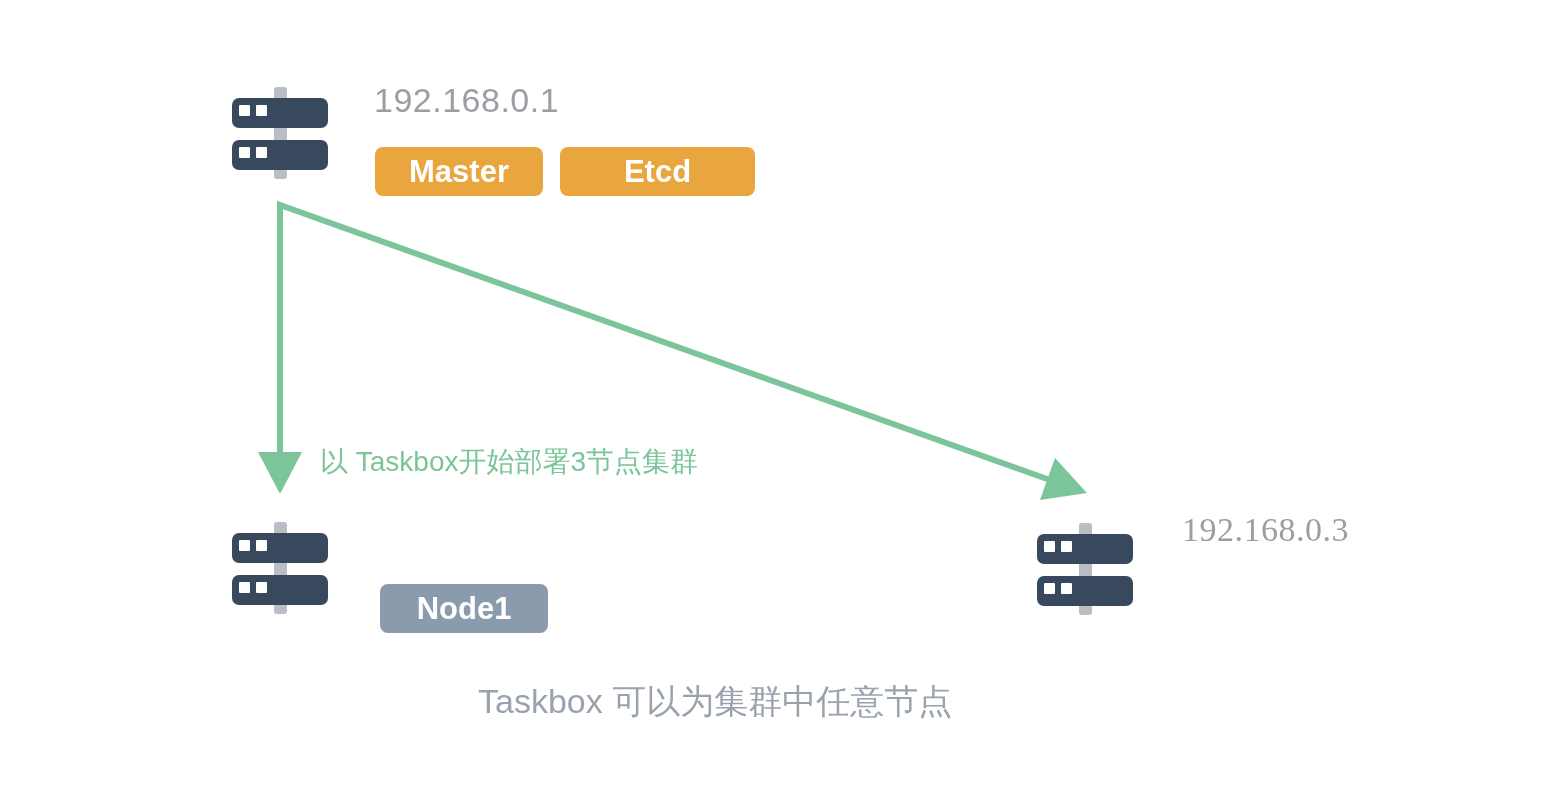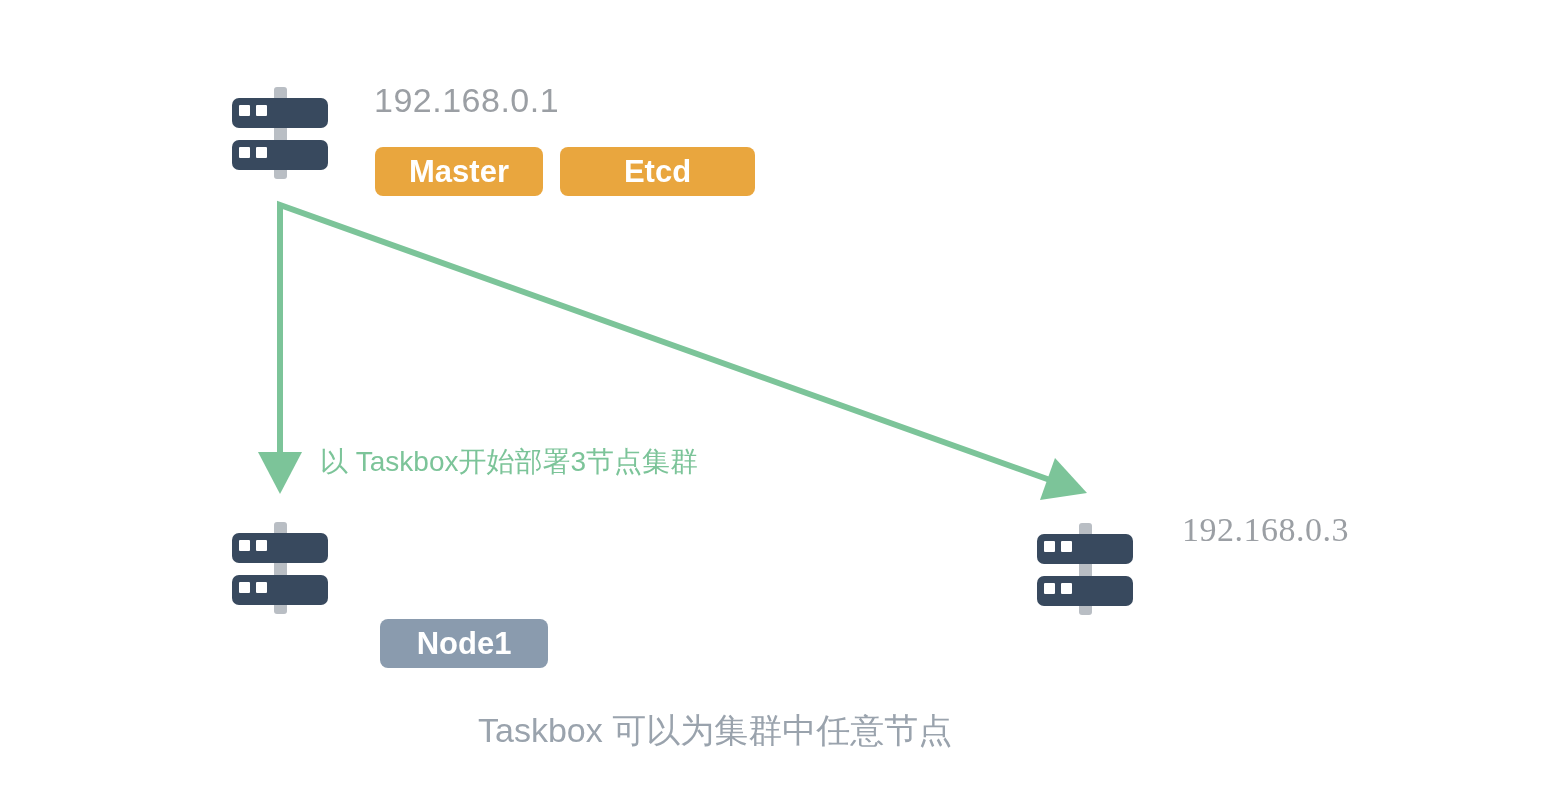--- a/index.html
+++ b/index.html
@@ -71,42 +71,41 @@
     white-space: nowrap;
   }
   .caption {
     position: absolute;
     left: 478px;
     top: 682px;
     font-size: 34px;
     line-height: 38px;
     color: var(--caption-text, #9AA3AD);
     white-space: nowrap;
-    margin-top: 29px;
   }
 
   
   .badge {
     position: absolute;
     height: 49px;
     border-radius: 8px;
     display: flex;
     align-items: center;
     justify-content: center;
     color: #ffffff;
     font-size: 31px;
     font-weight: bold;
     white-space: nowrap;
   }
   .badge.master { background: var(--master-badge, #E9A63E); }
   .badge.node   { background: var(--node-badge, #8A9BAE); }
 
   #badge-master { left: 375px; top: 147px; width: 168px; }
   #badge-etcd   { left: 560px; top: 147px; width: 195px; }
-  #badge-node1  { left: 380px; top: 584px; width: 168px; margin-top: 35px; }
+  #badge-node1  { left: 380px; top: 584px; width: 168px; }
   #badge-node2  { left: 1183px; top: 583px; width: 168px; }
 
   
   #arrows {
     position: absolute;
     left: 0;
     top: 0;
     pointer-events: none;
   }
   .arrow-line {

